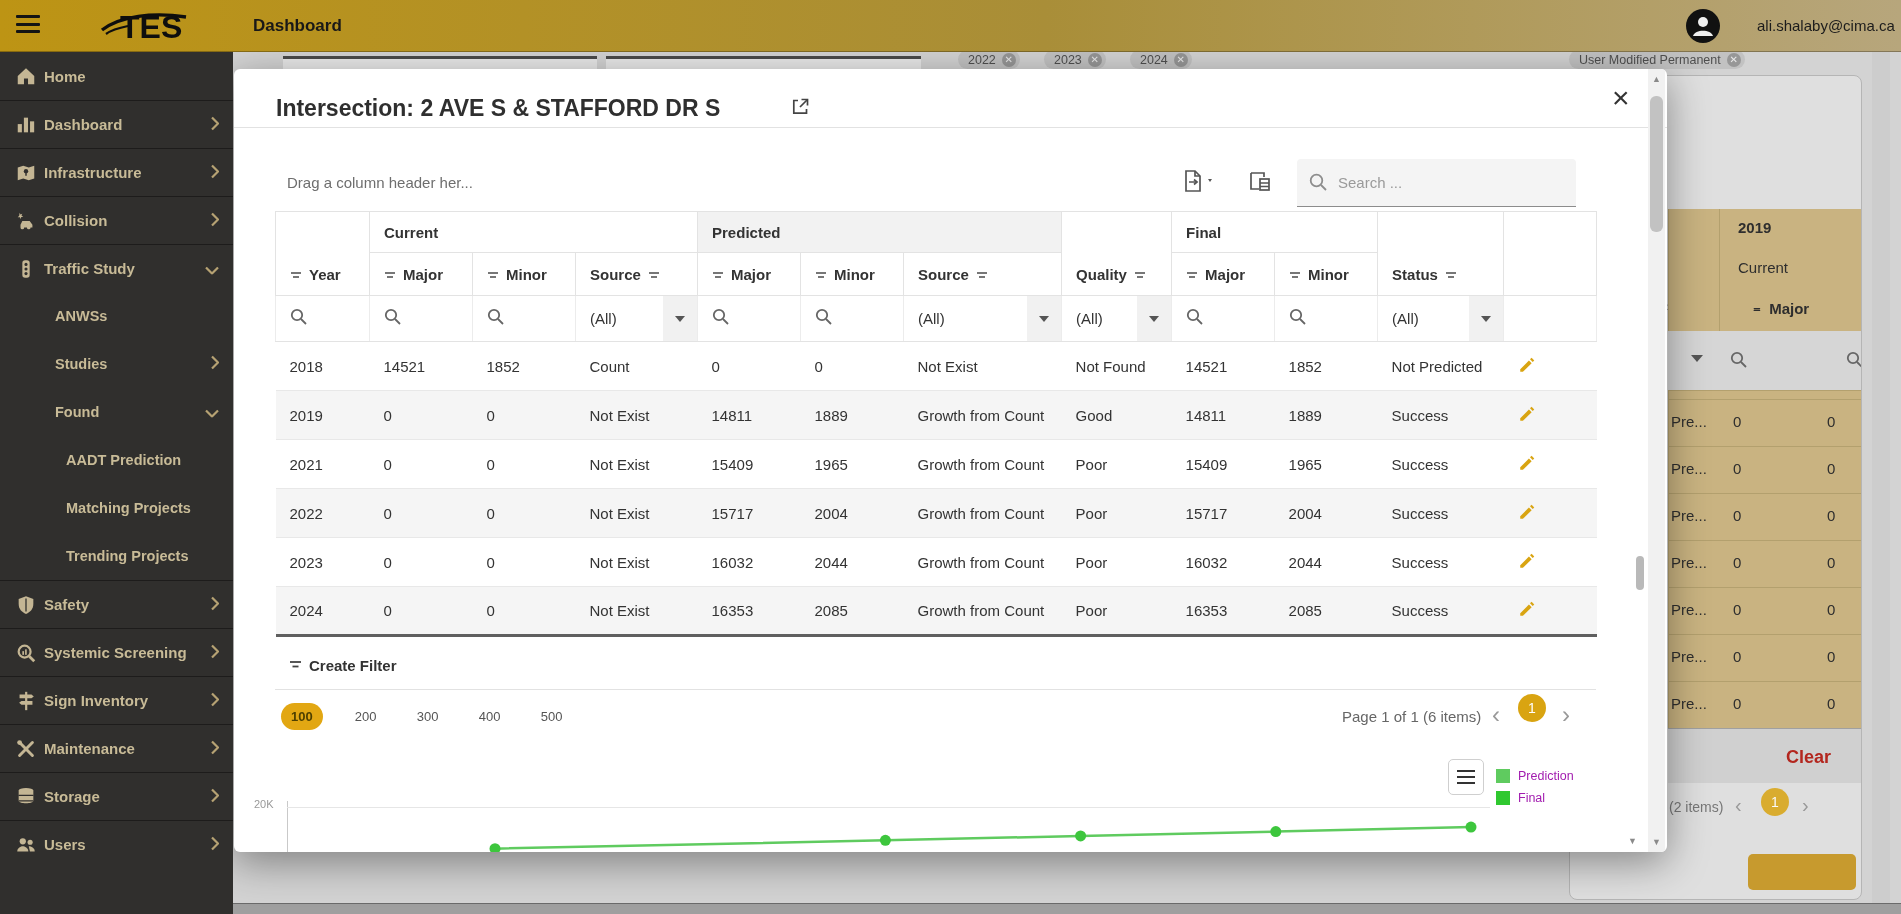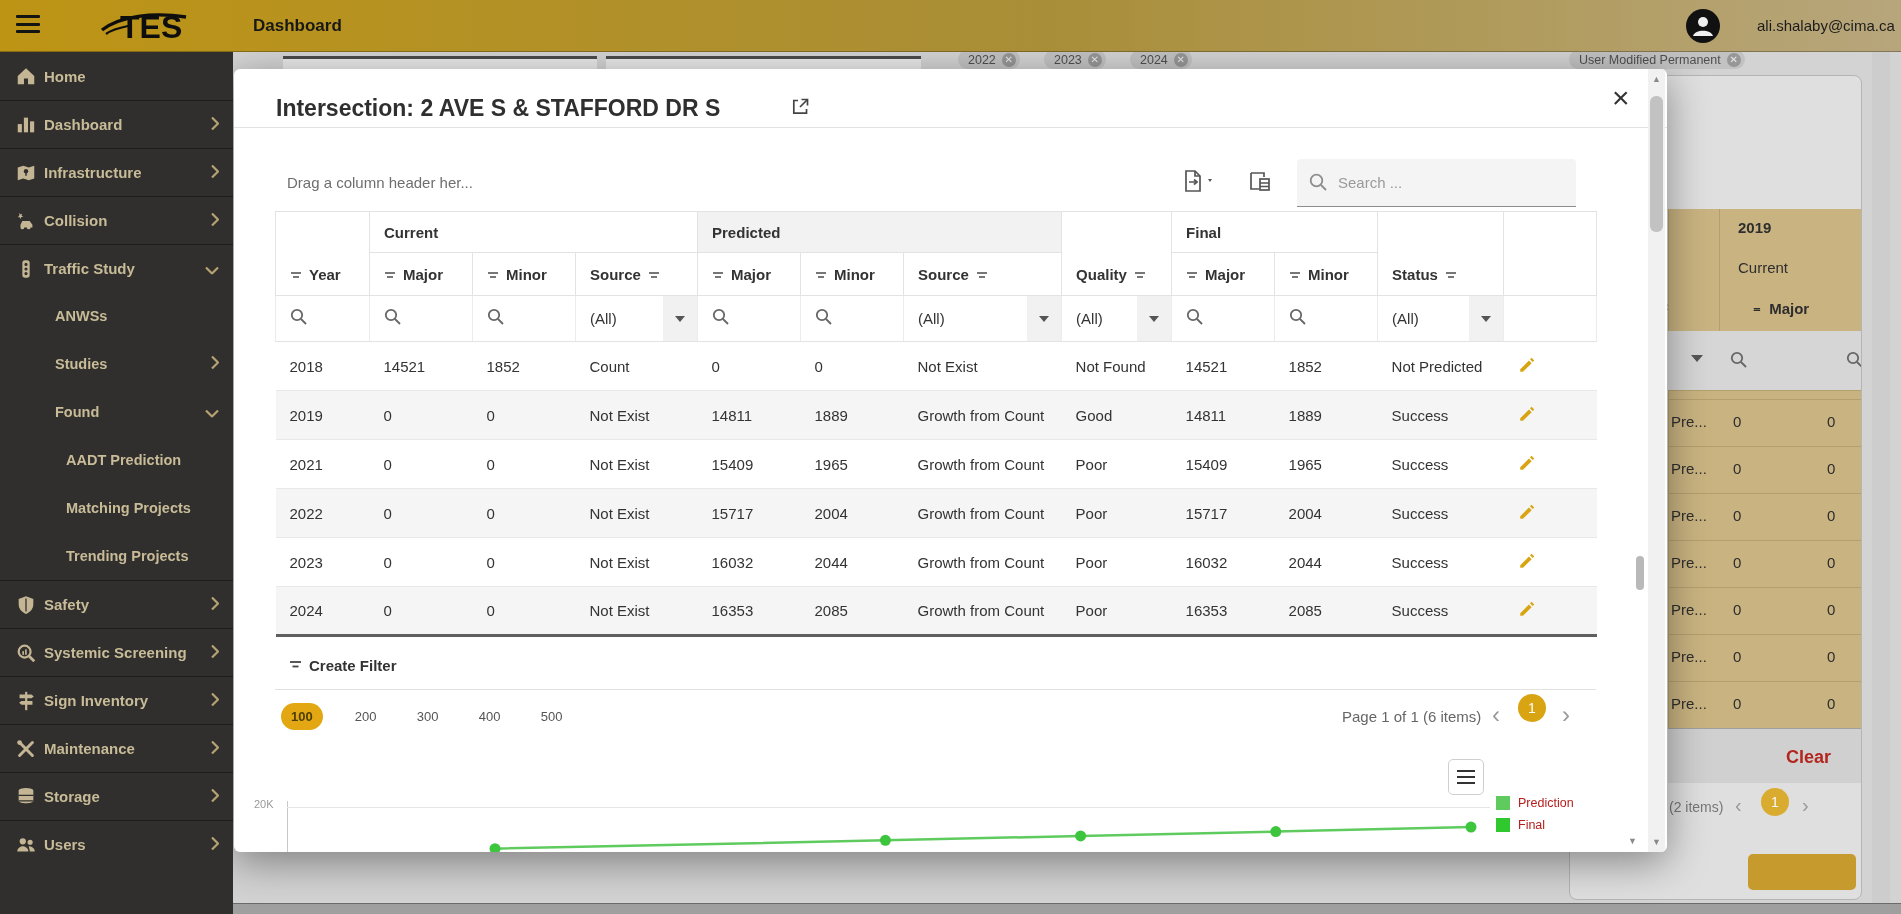--- a/index.html
+++ b/index.html
@@ -93,21 +93,21 @@
 
   .ctxbtn { position:absolute; left:1214px; top:690px; width:36px; height:36px; background:#fff;
     border:1px solid #cfcfcf; border-radius:5px; cursor:pointer; display:flex; flex-direction:column;
     justify-content:center; align-items:center; gap:3.5px; }
   .ctxbtn i { display:block; width:18px; height:2.5px; background:#333; }
 
   .axislabel { position:absolute; left:20px; top:729px; font-size:11px; color:#999; }
   .gridline { position:absolute; left:53px; top:738px; width:1203px; height:1px; background:#e6e6e6; }
   .axisline { position:absolute; left:53px; top:732px; width:1px; height:51px; background:#c9c9c9; }
   #pred-chart { position:absolute; left:0; top:720px; }
-  .legend { position:absolute; left:1262px; top:727px; font-size:12.5px; color:#b91c1c; }
+  .legend { position:absolute; left:1262px; top:700px; font-size:12.5px; color:#a21caf; }
   .legrow { display:flex; align-items:center; margin-bottom:8px; }
   .legsw { width:14px; height:14px; margin-right:8px; }
 
   
   .sb-outer { position:absolute; left:1414px; top:0; width:17px; height:783px; background:#f1f1f1; }
   .sb-outer .arr { position:absolute; left:0; width:17px; height:16px; color:#8a8a8a; font-size:9px;
     text-align:center; line-height:16px; cursor:pointer; }
   .sb-thumb { position:absolute; left:2px; width:13px; background:#c2c2c2; border-radius:6px; cursor:pointer; }
   .sb-inner-thumb { position:absolute; left:1402px; width:8px; top:487px; height:34px; background:#b9b9b9;
     border-radius:4px; cursor:pointer; }

